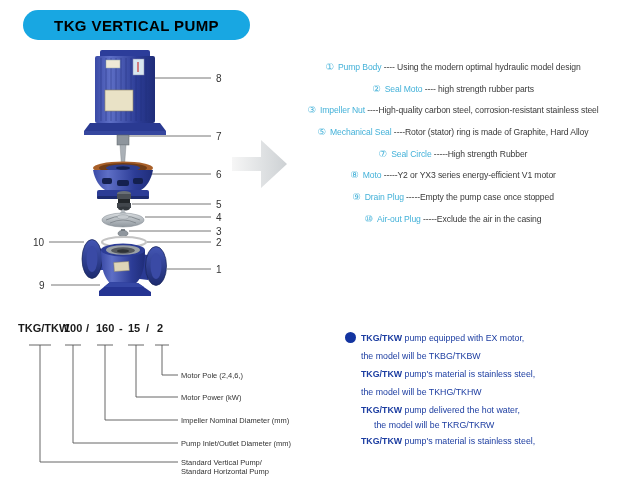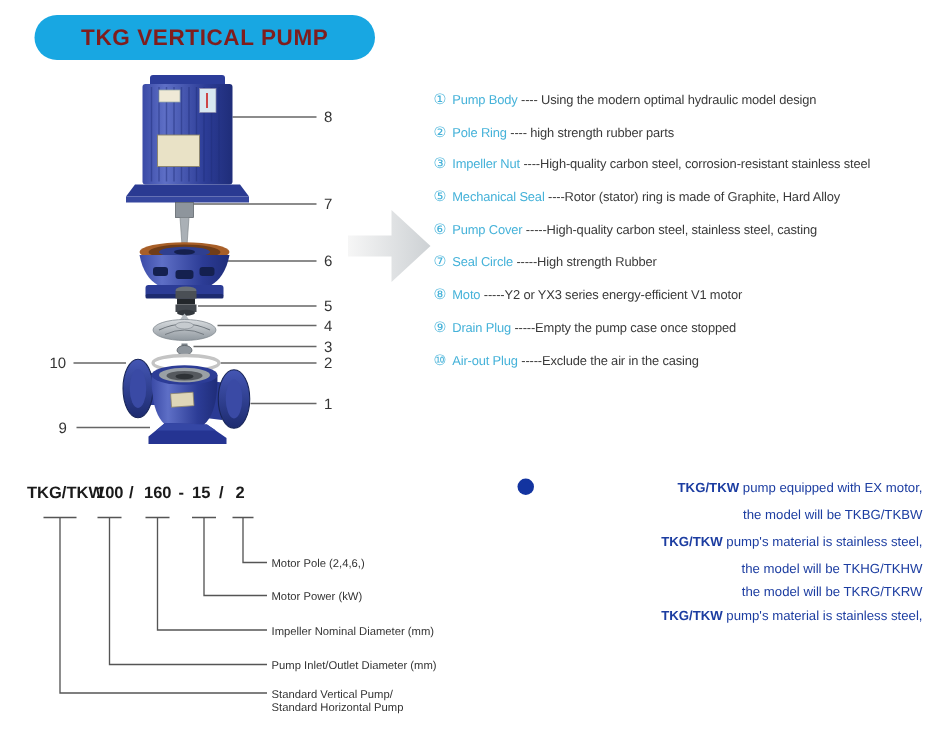--- a/index.html
+++ b/index.html
@@ -4,40 +4,40 @@
 <style>
   html,body { margin:0; padding:0; background:#fff; }
   .page {
     position:relative; width:617px; height:500px; background:#ffffff;
     font-family:"Liberation Sans", sans-serif; overflow:hidden;
   }
 
   
   .banner {
     position:absolute; left:23px; top:10px; width:227px; height:30px;
-    background:#18a7e2; border-radius:15px; color:#7f1d1d;
+    background:#18a7e2; border-radius:15px; color:#000000;
     font-weight:bold; font-size:15px; letter-spacing:.4px;
     display:flex; align-items:center; justify-content:center;
   }
 
   
   .parts-list { position:absolute; left:289px; top:56px; width:328px; }
   .pl-item {
     height:21.7px; line-height:21.7px; font-size:8.6px; letter-spacing:-.1px;
-    white-space:nowrap; color:#3a3a3a;
+    white-space:nowrap; color:#3a3a3a;text-align:center;
   }
   .pl-num  { color:#45b2d9; font-size:9.6px; margin-right:4px; }
   .pl-name { color:#45b2d9; }
 
   
   .pump-svg  { position:absolute; left:20px;  top:40px;  }
   .code-svg  { position:absolute; left:15px;  top:318px; }
 
   
-  .notes { position:absolute; left:343px; top:316px; width:272px; color:#1c3da1; font-size:8.8px;text-align:right; }
+  .notes { position:absolute; left:343px; top:329px; width:272px; color:#1c3da1; font-size:8.8px; }
   .bullet {
     position:absolute; left:2px; top:3px; width:11px; height:11px;
     border-radius:50%; background:#1334a0;
   }
   .note-line { margin-left:18px; line-height:18px; white-space:nowrap; }
   .note-line.h13 { line-height:13px;padding-left:13px; }
   .note-line.h11 { line-height:11px; }
   .note-line b { font-weight:bold; }
   .model-big { font-size:10.6px; letter-spacing:.1px; }
 </style>
@@ -174,24 +174,23 @@
       <ellipse cx="103" cy="210.5" rx="12" ry="3.2" fill="#55595e"></ellipse>
       <ellipse cx="103" cy="211" rx="6" ry="1.8" fill="#2e3236"></ellipse>
       <rect x="94" y="222" width="15" height="9" fill="#ded6b8" stroke="#8c8468" stroke-width="0.5" transform="rotate(-4 101 226)"></rect>
       <polygon points="90,242 118,243 131,252 131,256 79,256 79,251" fill="#253492"></polygon>
       <polygon points="90,242 118,243 124,247 84,247" fill="#3547a5"></polygon>
     </g>
   </svg>
 
   <div class="parts-list">
     <div class="pl-item"><span class="pl-num">①</span><span class="pl-name">Pump Body</span><span> ---- Using the modern optimal hydraulic model design</span></div>
-    <div class="pl-item"><span class="pl-num">②</span><span class="pl-name">Pole Ring</span><span> ---- high strength rubber parts</span></div>
+    <div class="pl-item"><span class="pl-num">②</span><span class="pl-name">Seal Moto</span><span> ---- high strength rubber parts</span></div>
     <div class="pl-item"><span class="pl-num">③</span><span class="pl-name">Impeller Nut</span><span> ----High-quality carbon steel, corrosion-resistant stainless steel</span></div>
     <div class="pl-item"><span class="pl-num">⑤</span><span class="pl-name">Mechanical Seal</span><span> ----Rotor (stator) ring is made of Graphite, Hard Alloy</span></div>
-    <div class="pl-item"><span class="pl-num">⑥</span><span class="pl-name">Pump Cover</span><span> -----High-quality carbon steel, stainless steel, casting</span></div>
     <div class="pl-item"><span class="pl-num">⑦</span><span class="pl-name">Seal Circle</span><span> -----High strength Rubber</span></div>
     <div class="pl-item"><span class="pl-num">⑧</span><span class="pl-name">Moto</span><span> -----Y2 or YX3 series energy-efficient V1 motor</span></div>
     <div class="pl-item"><span class="pl-num">⑨</span><span class="pl-name">Drain Plug</span><span> -----Empty the pump case once stopped</span></div>
     <div class="pl-item"><span class="pl-num">⑩</span><span class="pl-name">Air-out Plug</span><span> -----Exclude the air in the casing</span></div>
   </div>
 
   <svg class="code-svg" width="320" height="165" viewBox="0 0 320 165">
     <g font-size="11" font-weight="bold" fill="#1a1a1a">
       <text x="3" y="14">TKG/TKW</text>
       <text x="49" y="14">100</text>
@@ -218,17 +217,18 @@
       <text x="166" y="156">Standard  Horizontal Pump</text>
     </g>
   </svg>
 
   <div class="notes">
     <span class="bullet"></span>
     <div class="note-line"><b>TKG/TKW</b><span> pump equipped with EX motor,</span></div>
     <div class="note-line"><b></b><span>the model will be TKBG/TKBW</span></div>
     <div class="note-line"><b>TKG/TKW</b><span> pump's material is stainless steel,</span></div>
     <div class="note-line"><b></b><span>the model will be TKHG/TKHW</span></div>
+    <div class="note-line"><b>TKG/TKW</b><span> pump delivered the hot water,</span></div>
     <div class="note-line h13"><b></b><span>the model will be TKRG/TKRW</span></div>
     <div class="note-line"><b>TKG/TKW</b><span> pump's material is stainless steel,</span></div>
   </div>
 
 </div>
 
 </body></html>

